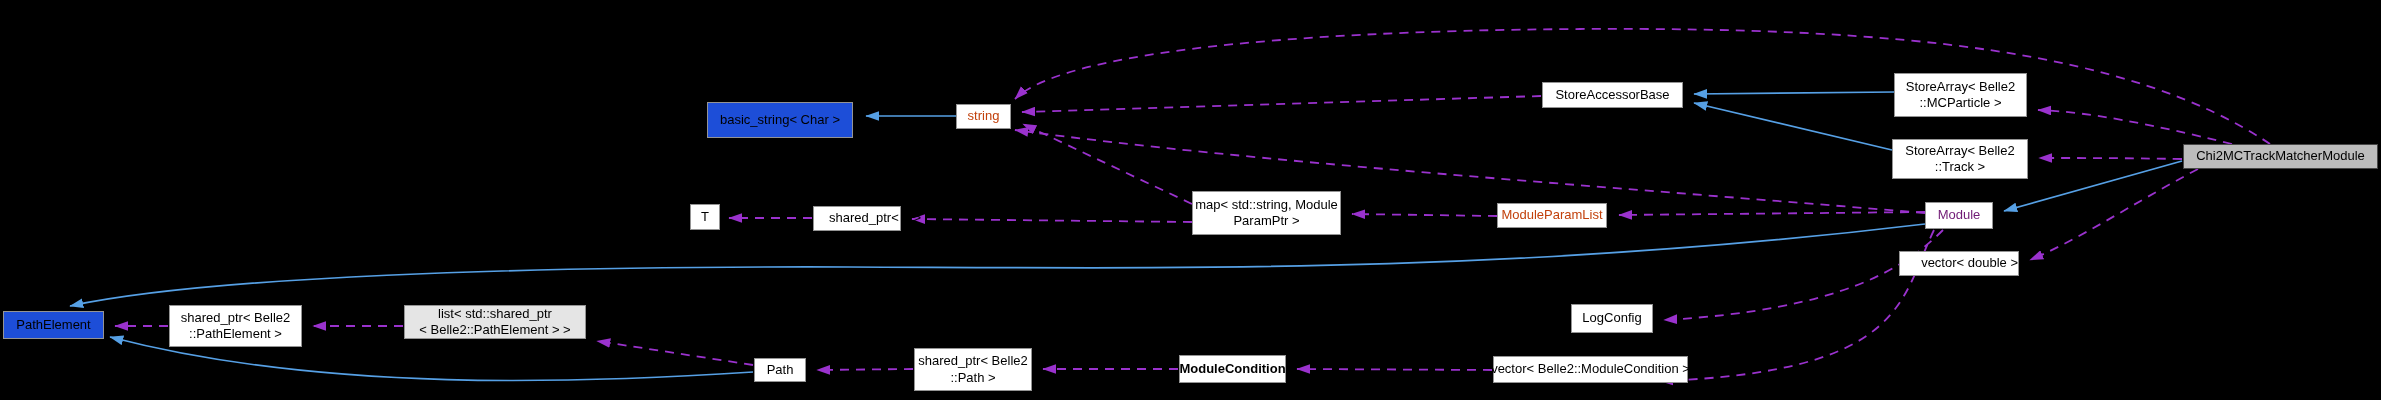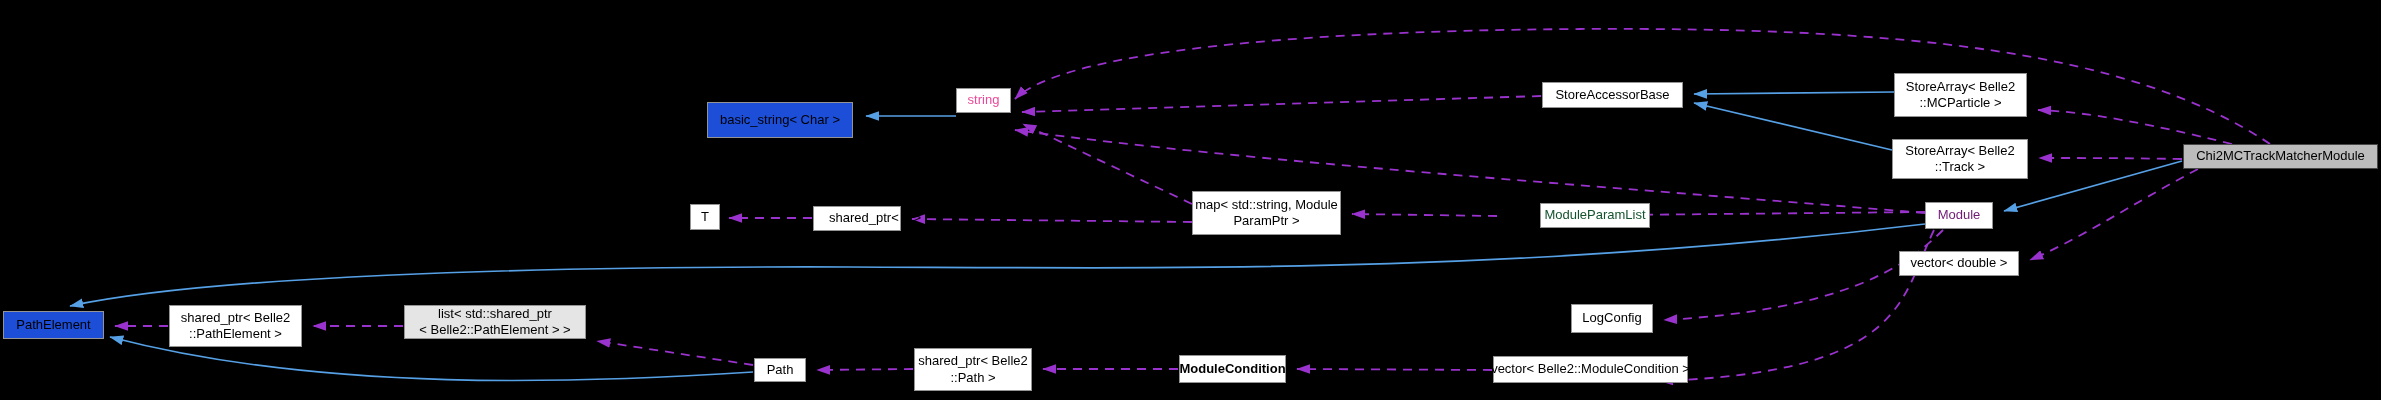--- a/index.html
+++ b/index.html
@@ -49,21 +49,21 @@
       <path d="M 753 365 L 597 341" class="edge use" stroke="#9a32cd" marker-end="url(#arrow-use)"></path>
       <path d="M 403 326 L 313 326" class="edge use" stroke="#9a32cd" marker-end="url(#arrow-use)"></path>
       <path d="M 168 326 L 115 326" class="edge use" stroke="#9a32cd" marker-end="url(#arrow-use)"></path>
       <path d="M 2232 144 C 2150 124 2090 112 2038 110" class="edge use" stroke="#9a32cd" marker-end="url(#arrow-use)"></path>
       <path d="M 2182 159 C 2120 158 2090 158 2039 158" class="edge use" stroke="#9a32cd" marker-end="url(#arrow-use)"></path>
       <path d="M 2198 169 C 2130 205 2082 238 2030 260" class="edge use" stroke="#9a32cd" marker-end="url(#arrow-use)"></path>
     </svg>
     <div class="node" style="left: 707px; top: 102px; width: 146px; height: 36px; color: rgb(0, 0, 0); background: #1d4ed8; border: 1.5px solid rgb(148, 148, 148);">
       <span>basic_string&lt; Char &gt;</span>
     </div>
-    <div class="node" style="left: 956px; top: 88px; width: 55px; height: 25px; color: #ec4899; background: rgb(255, 255, 255); border: 1.5px solid rgb(148, 148, 148); align-items: center;">
+    <div class="node" style="left: 956px; top: 104px; width: 55px; height: 25px; color: #c2410c; background: rgb(255, 255, 255); border: 1.5px solid rgb(148, 148, 148); align-items: center;">
       <span>string</span>
     </div>
     <div class="node" style="left: 1542px; top: 82px; width: 141px; height: 26px; color: rgb(0, 0, 0); background: rgb(255, 255, 255); border: 1.5px solid rgb(148, 148, 148);">
       <span>StoreAccessorBase</span>
     </div>
     <div class="node" style="left: 1894px; top: 73px; width: 133px; height: 44px; color: rgb(0, 0, 0); background: rgb(255, 255, 255); border: 1.5px solid rgb(148, 148, 148);">
       <span>StoreArray&lt; Belle2</span>
       <span>::MCParticle &gt;</span>
     </div>
     <div class="node" style="left: 1892px; top: 139px; width: 136px; height: 40px; color: rgb(0, 0, 0); background: rgb(255, 255, 255); border: 1.5px solid rgb(148, 148, 148);">
@@ -76,27 +76,27 @@
     <div class="node" style="left: 690px; top: 204px; width: 30px; height: 26px; color: rgb(0, 0, 0); background: rgb(255, 255, 255); border: 1.5px solid rgb(148, 148, 148);">
       <span>T</span>
     </div>
     <div class="node" style="left: 813px; top: 206px; width: 88px; height: 25px; color: rgb(0, 0, 0); background: rgb(255, 255, 255); border: 1.5px solid rgb(148, 148, 148); padding-left: 36px;">
       <span>shared_ptr&lt; T &gt;</span>
     </div>
     <div class="node" style="left: 1192px; top: 191px; width: 149px; height: 44px; color: rgb(0, 0, 0); background: rgb(255, 255, 255); border: 1.5px solid rgb(148, 148, 148);">
       <span>map&lt; std::string, Module</span>
       <span>ParamPtr &gt;</span>
     </div>
-    <div class="node" style="left: 1497px; top: 203px; width: 110px; height: 25px; color: #14532d; background: rgb(255, 255, 255); border: 1.5px solid rgb(148, 148, 148); margin-left: 43px;">
+    <div class="node" style="left: 1497px; top: 203px; width: 110px; height: 25px; color: #c2410c; background: rgb(255, 255, 255); border: 1.5px solid rgb(148, 148, 148);">
       <span>ModuleParamList</span>
     </div>
     <div class="node" style="left: 1925px; top: 202px; width: 68px; height: 27px; color: #701a75; background: rgb(255, 255, 255); border: 1.5px solid rgb(148, 148, 148);">
       <span>Module</span>
     </div>
-    <div class="node" style="left: 1899px; top: 251px; width: 120px; height: 25px; color: rgb(0, 0, 0); background: rgb(255, 255, 255); border: 1.5px solid rgb(148, 148, 148);">
+    <div class="node" style="left: 1899px; top: 251px; width: 120px; height: 25px; color: rgb(0, 0, 0); background: rgb(255, 255, 255); border: 1.5px solid rgb(148, 148, 148); align-items: flex-end;">
       <span>vector&lt; double &gt;</span>
     </div>
     <div class="node" style="left: 3px; top: 311px; width: 101px; height: 28px; color: rgb(0, 0, 0); background: #1d4ed8; border: 1.5px solid rgb(148, 148, 148); align-items: center;">
       <span>PathElement</span>
     </div>
     <div class="node" style="left: 169px; top: 305px; width: 133px; height: 42px; color: rgb(0, 0, 0); background: rgb(255, 255, 255); border: 1.5px solid rgb(148, 148, 148);">
       <span>shared_ptr&lt; Belle2</span>
       <span>::PathElement &gt;</span>
     </div>
     <div class="node" style="left: 404px; top: 305px; width: 182px; height: 34px; color: rgb(0, 0, 0); background: #e5e5e5; border: 1.5px solid rgb(148, 148, 148);">

